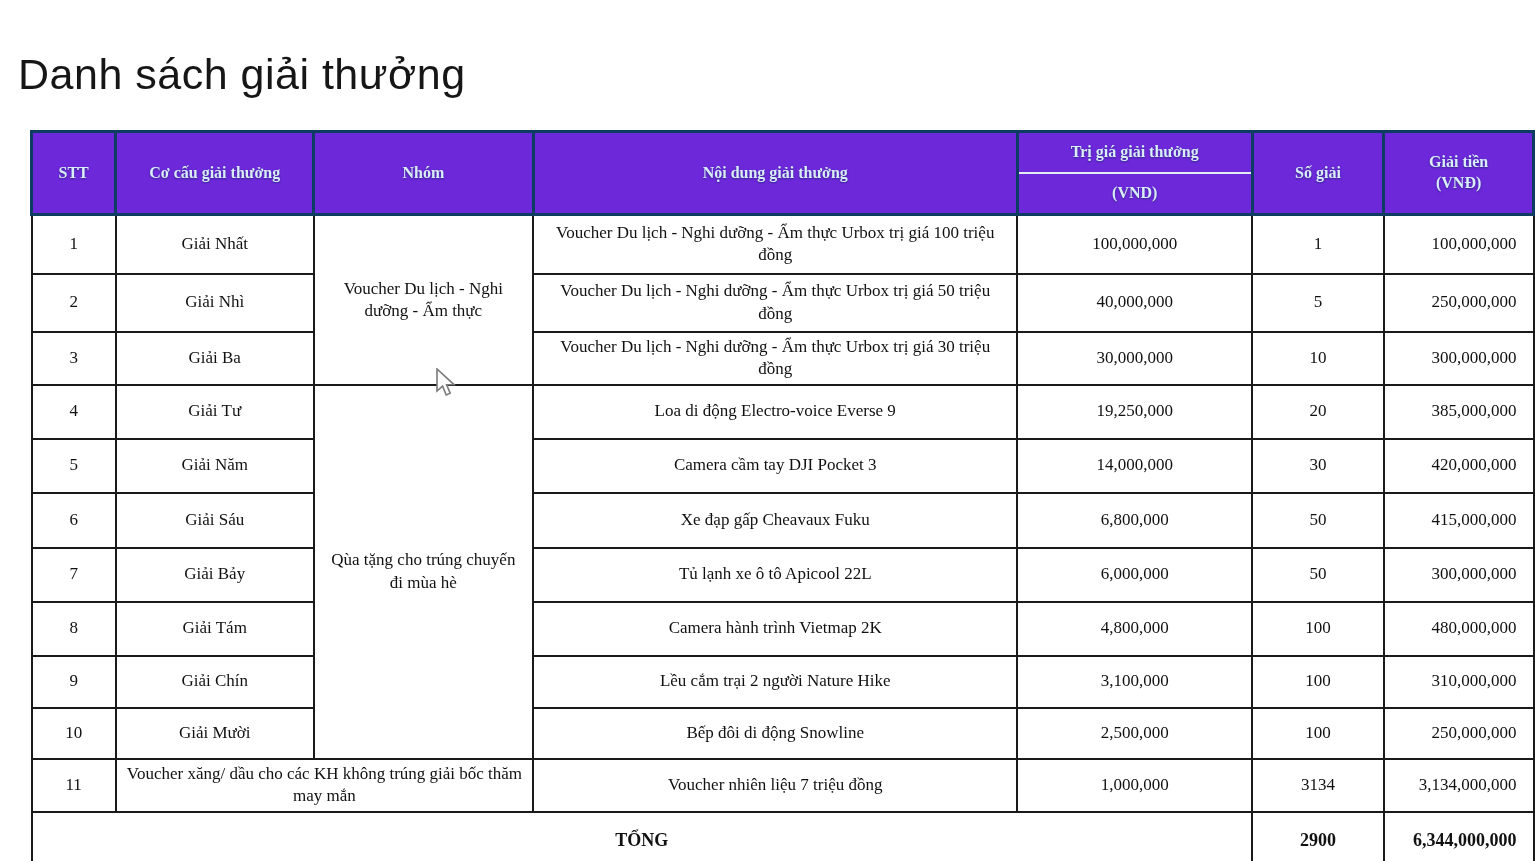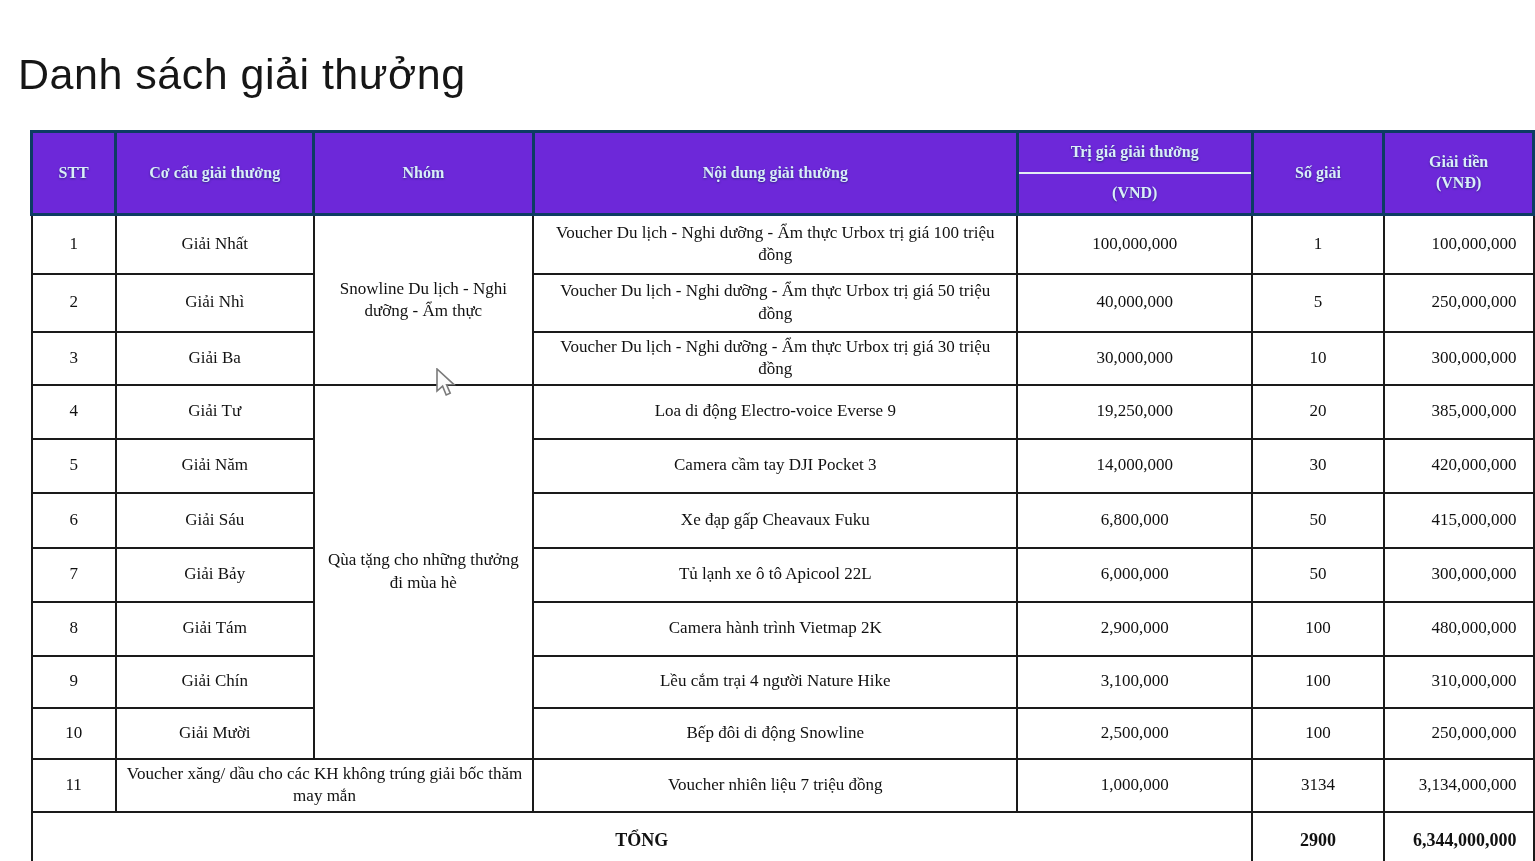--- a/index.html
+++ b/index.html
@@ -121,21 +121,21 @@
       <th>
         <div>Giải tiền</div>
         <div>(VNĐ)</div>
       </th>
     </tr>
   </thead>
   <tbody>
     <tr style="height:59px">
       <td>1</td>
       <td>Giải Nhất</td>
-      <td rowspan="3">Snowline Du lịch - Nghi dưỡng - Ẩm thực</td>
+      <td rowspan="3">Voucher Du lịch - Nghi dưỡng - Ẩm thực</td>
       <td>Voucher Du lịch - Nghi dưỡng - Ẩm thực Urbox trị giá 100 triệu đồng</td>
       <td>100,000,000</td>
       <td>1</td>
       <td class="c-amount">100,000,000</td>
     </tr>
     <tr style="height:58px">
       <td>2</td>
       <td>Giải Nhì</td>
       <td>Voucher Du lịch - Nghi dưỡng - Ẩm thực Urbox trị giá 50 triệu đồng</td>
       <td>40,000,000</td>
@@ -146,21 +146,21 @@
       <td>3</td>
       <td>Giải Ba</td>
       <td>Voucher Du lịch - Nghi dưỡng - Ẩm thực Urbox trị giá 30 triệu đồng</td>
       <td>30,000,000</td>
       <td>10</td>
       <td class="c-amount">300,000,000</td>
     </tr>
     <tr style="height:54px">
       <td>4</td>
       <td>Giải Tư</td>
-      <td rowspan="7">Qùa tặng cho những thưởng đi mùa hè</td>
+      <td rowspan="7">Qùa tặng cho trúng chuyến đi mùa hè</td>
       <td>Loa di động Electro-voice Everse 9</td>
       <td>19,250,000</td>
       <td>20</td>
       <td class="c-amount">385,000,000</td>
     </tr>
     <tr style="height:54px">
       <td>5</td>
       <td>Giải Năm</td>
       <td>Camera cầm tay DJI Pocket 3</td>
       <td>14,000,000</td>
@@ -180,28 +180,28 @@
       <td>Giải Bảy</td>
       <td>Tủ lạnh xe ô tô Apicool 22L</td>
       <td>6,000,000</td>
       <td>50</td>
       <td class="c-amount">300,000,000</td>
     </tr>
     <tr style="height:54px">
       <td>8</td>
       <td>Giải Tám</td>
       <td>Camera hành trình Vietmap 2K</td>
-      <td>2,900,000</td>
+      <td>4,800,000</td>
       <td>100</td>
       <td class="c-amount">480,000,000</td>
     </tr>
     <tr style="height:52px">
       <td>9</td>
       <td>Giải Chín</td>
-      <td>Lều cắm trại 4 người Nature Hike</td>
+      <td>Lều cắm trại 2 người Nature Hike</td>
       <td>3,100,000</td>
       <td>100</td>
       <td class="c-amount">310,000,000</td>
     </tr>
     <tr style="height:51px">
       <td>10</td>
       <td>Giải Mười</td>
       <td>Bếp đôi di động Snowline</td>
       <td>2,500,000</td>
       <td>100</td>

